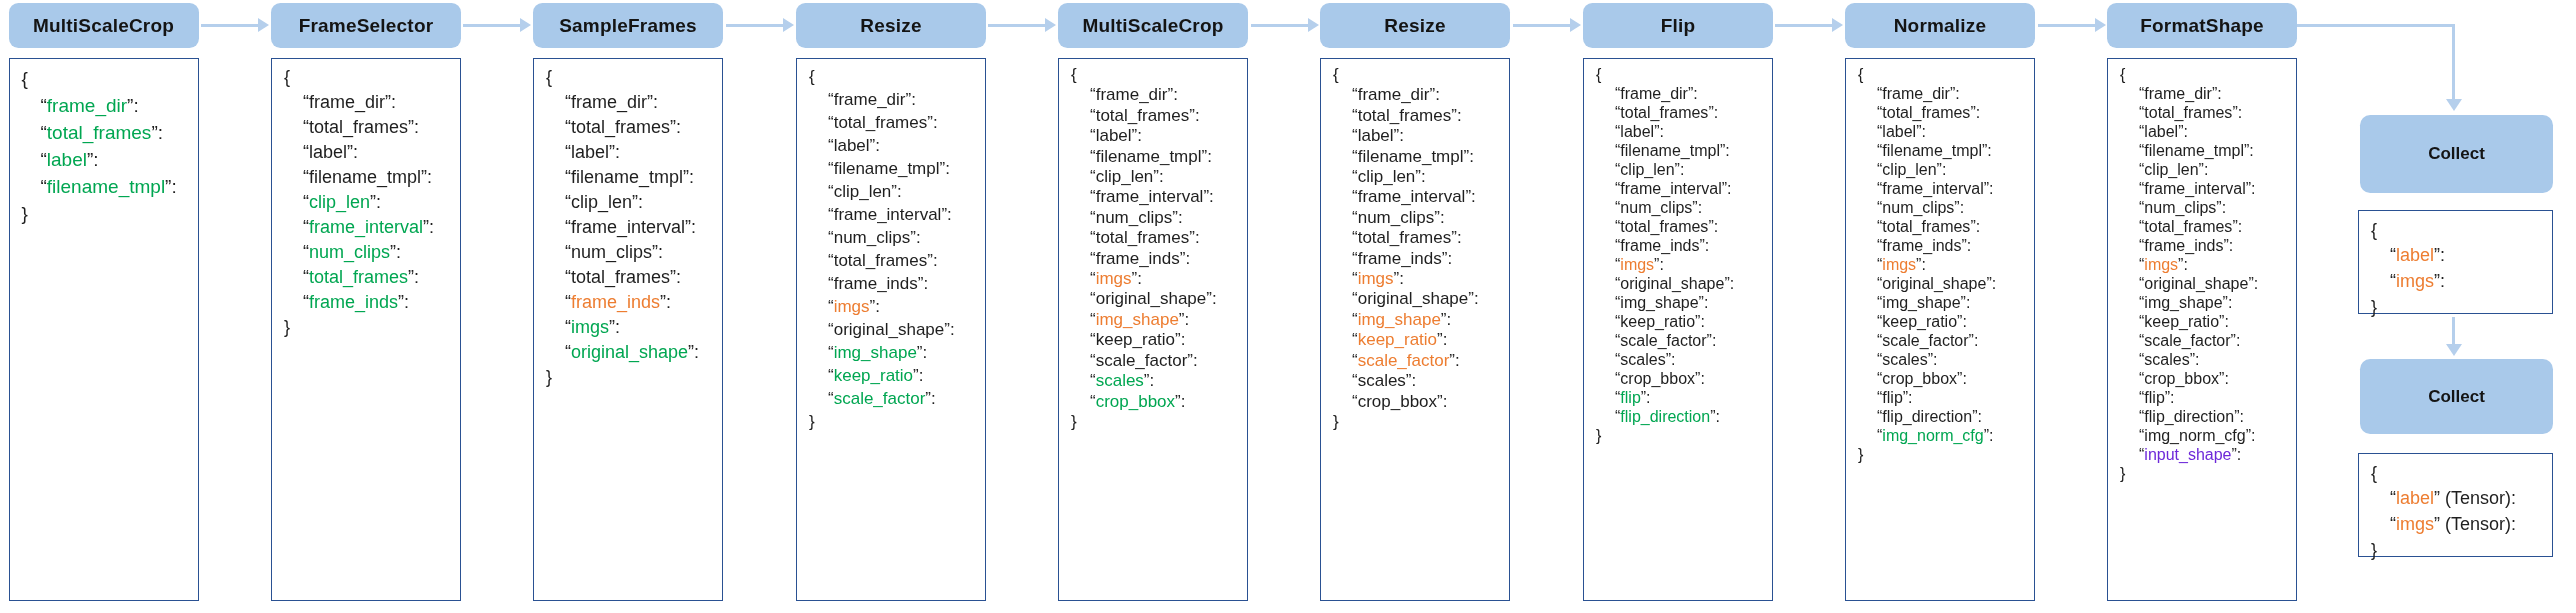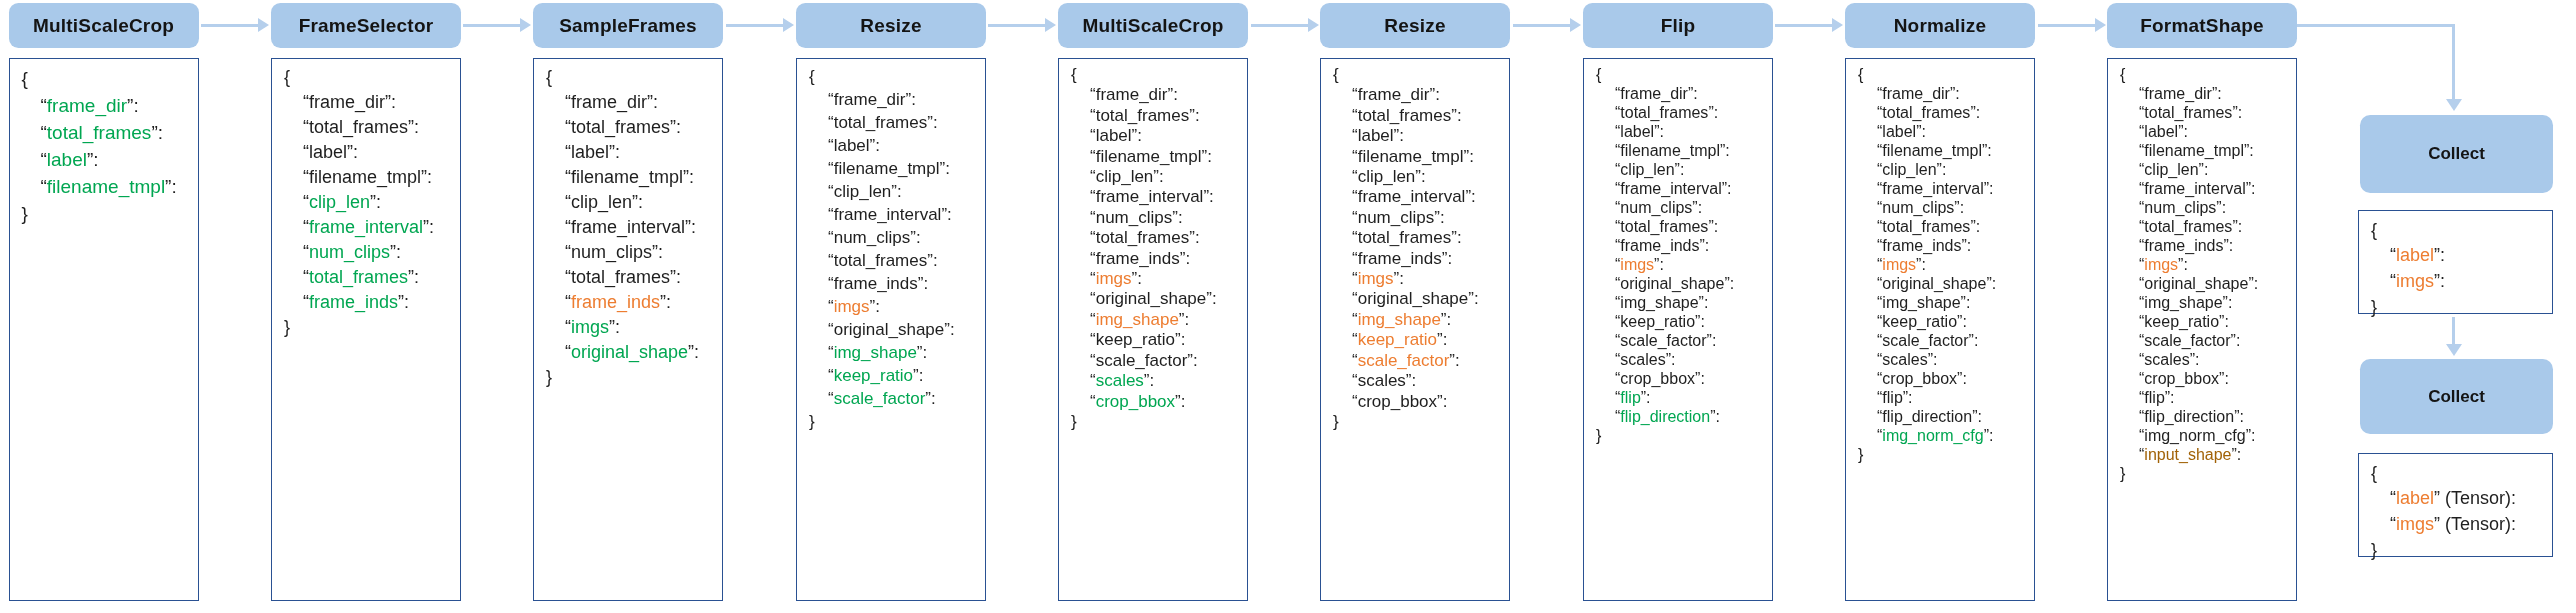--- a/index.html
+++ b/index.html
@@ -221,21 +221,21 @@
       <div class="key-line indent"><span style="color: rgb(31, 31, 31);">“</span><span style="color: rgb(237, 125, 49);">imgs</span><span style="color: rgb(31, 31, 31);">”</span><span style="color: rgb(31, 31, 31);">:</span></div>
       <div class="key-line indent"><span style="color: rgb(31, 31, 31);">“</span><span style="color: rgb(31, 31, 31);">original_shape</span><span style="color: rgb(31, 31, 31);">”</span><span style="color: rgb(31, 31, 31);">:</span></div>
       <div class="key-line indent"><span style="color: rgb(31, 31, 31);">“</span><span style="color: rgb(31, 31, 31);">img_shape</span><span style="color: rgb(31, 31, 31);">”</span><span style="color: rgb(31, 31, 31);">:</span></div>
       <div class="key-line indent"><span style="color: rgb(31, 31, 31);">“</span><span style="color: rgb(31, 31, 31);">keep_ratio</span><span style="color: rgb(31, 31, 31);">”</span><span style="color: rgb(31, 31, 31);">:</span></div>
       <div class="key-line indent"><span style="color: rgb(31, 31, 31);">“</span><span style="color: rgb(31, 31, 31);">scale_factor</span><span style="color: rgb(31, 31, 31);">”</span><span style="color: rgb(31, 31, 31);">:</span></div>
       <div class="key-line indent"><span style="color: rgb(31, 31, 31);">“</span><span style="color: rgb(31, 31, 31);">scales</span><span style="color: rgb(31, 31, 31);">”</span><span style="color: rgb(31, 31, 31);">:</span></div>
       <div class="key-line indent"><span style="color: rgb(31, 31, 31);">“</span><span style="color: rgb(31, 31, 31);">crop_bbox</span><span style="color: rgb(31, 31, 31);">”</span><span style="color: rgb(31, 31, 31);">:</span></div>
       <div class="key-line indent"><span style="color: rgb(31, 31, 31);">“</span><span style="color: rgb(31, 31, 31);">flip</span><span style="color: rgb(31, 31, 31);">”</span><span style="color: rgb(31, 31, 31);">:</span></div>
       <div class="key-line indent"><span style="color: rgb(31, 31, 31);">“</span><span style="color: rgb(31, 31, 31);">flip_direction</span><span style="color: rgb(31, 31, 31);">”</span><span style="color: rgb(31, 31, 31);">:</span></div>
       <div class="key-line indent"><span style="color: rgb(31, 31, 31);">“</span><span style="color: rgb(31, 31, 31);">img_norm_cfg</span><span style="color: rgb(31, 31, 31);">”</span><span style="color: rgb(31, 31, 31);">:</span></div>
-      <div class="key-line indent"><span style="color: rgb(31, 31, 31);">“</span><span style="color: #a16207;">input_shape</span><span style="color: rgb(31, 31, 31);">”</span><span style="color: rgb(31, 31, 31);">:</span></div>
+      <div class="key-line indent"><span style="color: rgb(31, 31, 31);">“</span><span style="color: #6d28d9;">input_shape</span><span style="color: rgb(31, 31, 31);">”</span><span style="color: rgb(31, 31, 31);">:</span></div>
       <div class="key-line"><span style="color: rgb(31, 31, 31);">}</span></div>
     </div>
     <div class="hline" style="left: 201px; top: 24px; width: 58px; height: 3.4px; background: rgb(181, 207, 236);"></div>
     <div class="arrow-head-right" style="left: 258px; top: 18px; border-left: 11px solid rgb(181, 207, 236);"></div>
     <div class="hline" style="left: 463px; top: 24px; width: 58px; height: 3.4px; background: rgb(181, 207, 236);"></div>
     <div class="arrow-head-right" style="left: 520px; top: 18px; border-left: 11px solid rgb(181, 207, 236);"></div>
     <div class="hline" style="left: 726px; top: 24px; width: 58px; height: 3.4px; background: rgb(181, 207, 236);"></div>
     <div class="arrow-head-right" style="left: 783px; top: 18px; border-left: 11px solid rgb(181, 207, 236);"></div>
     <div class="hline" style="left: 988px; top: 24px; width: 58px; height: 3.4px; background: rgb(181, 207, 236);"></div>
     <div class="arrow-head-right" style="left: 1045px; top: 18px; border-left: 11px solid rgb(181, 207, 236);"></div>

